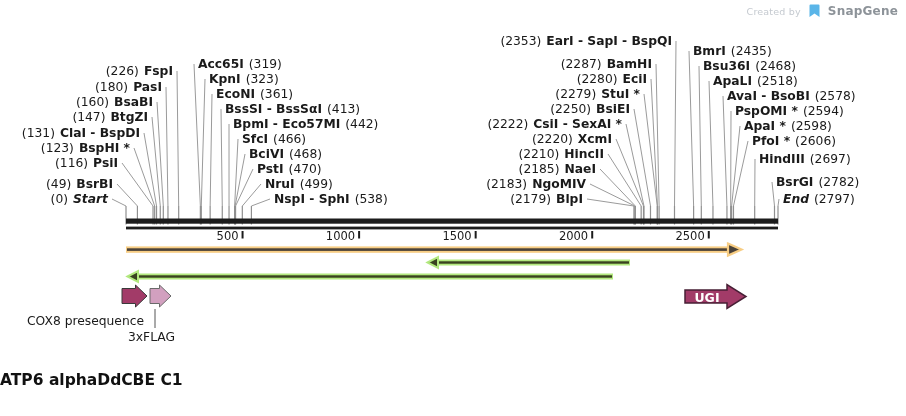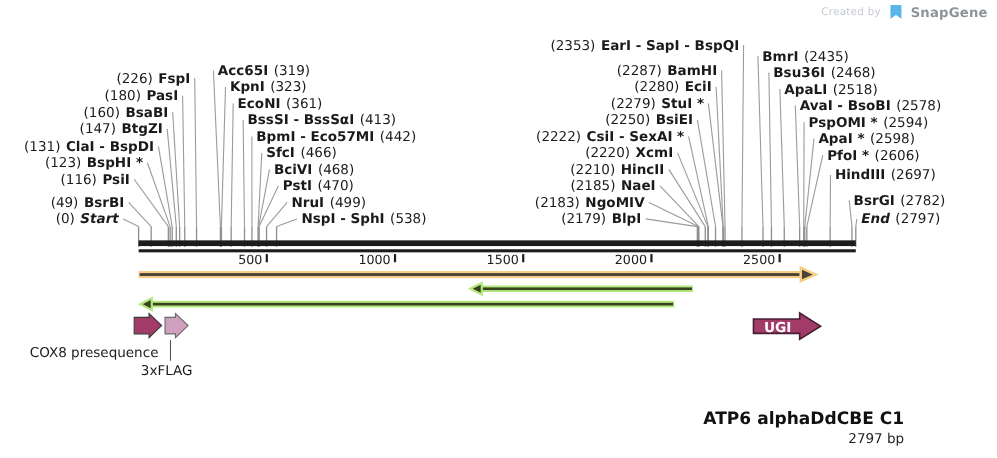--- a/index.html
+++ b/index.html
@@ -3,21 +3,21 @@
 <meta charset="utf-8">
 <style>
   html,body{margin:0;padding:0;background:#ffffff;}
   body{width:906px;height:416px;position:relative;overflow:hidden;
        font-family:"DejaVu Sans","Liberation Sans",sans-serif;}
   #stage{position:absolute;left:0;top:0;}
   svg{font-family:"DejaVu Sans","Liberation Sans",sans-serif;}
   .watermark{position:absolute;top:4px;right:8px;display:flex;align-items:center;gap:8px;}
   .wm-created{font-size:9.5px;color:#c5cad0;letter-spacing:.2px;}
   .wm-brand{font-size:12px;color:#8d9399;font-weight:600;letter-spacing:.2px;}
-  .titleblock{position:absolute;left:16px;top:371px;width:806px;text-align:right;}
+  .titleblock{position:absolute;left:0;top:371px;width:806px;text-align:left;}
   .map-title{font-size:15.5px;font-weight:bold;color:#111;}
   .map-sub{font-size:12.3px;color:#222;margin-top:3px;}
 </style>
 </head>
 <body>
 
 <div class="watermark">
   <span class="wm-created">Created by</span>
   <svg width="11" height="14" viewBox="0 0 11 14">
     <path d="M1.5 0.5 h8 a1 1 0 0 1 1 1 v11.5 l-5 -3.4 l-5 3.4 v-11.5 a1 1 0 0 1 1 -1 z" fill="#5ab5e8"></path>
@@ -194,14 +194,13 @@
     <text x="707" y="301.5" text-anchor="middle" font-size="12.5" font-weight="bold" fill="#ffffff">UGI</text>
   </g>
 
   <text x="27" y="324.5" font-size="12.3" fill="#1a1a1a">COX8 presequence</text>
   <text x="128" y="340.5" font-size="12.3" fill="#1a1a1a">3xFLAG</text>
 </svg>
 </div>
 
 <div class="titleblock">
   <div class="map-title">ATP6 alphaDdCBE C1</div>
-  <div class="map-sub">2797 bp</div>
 </div>
 
 </body></html>

